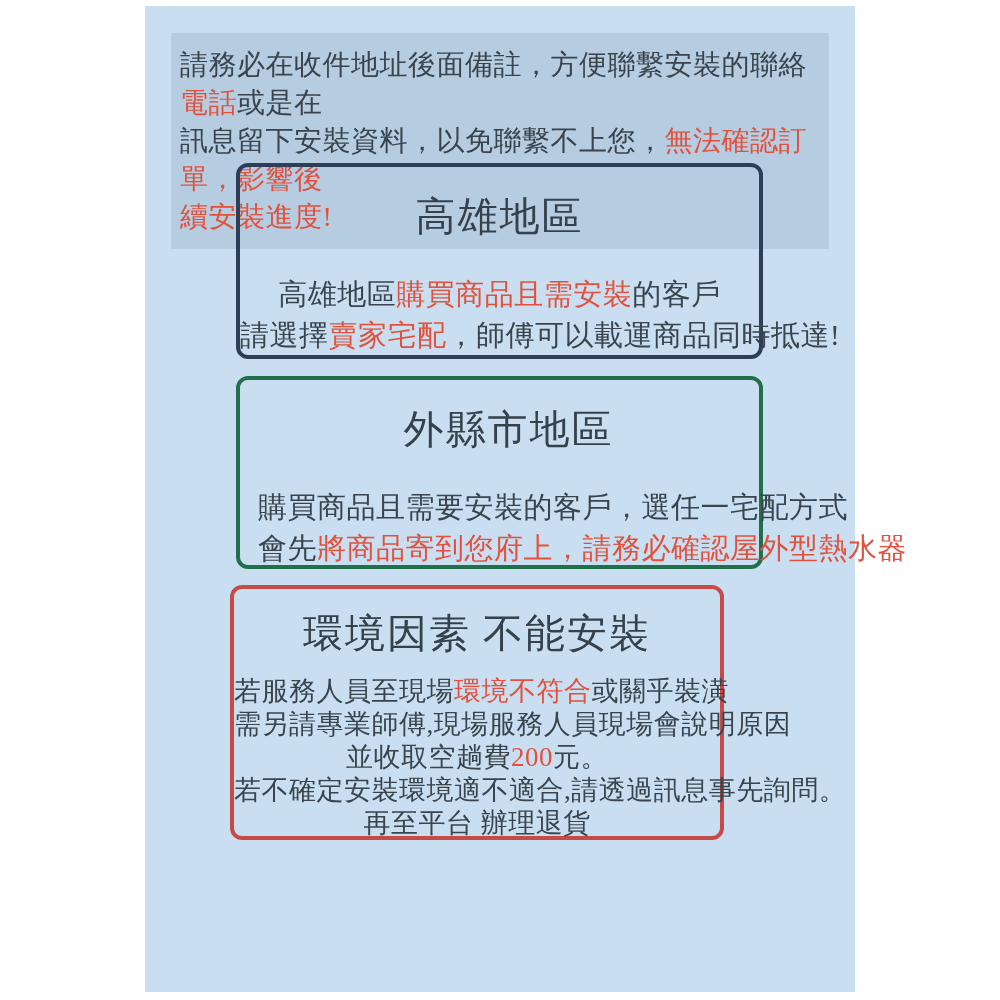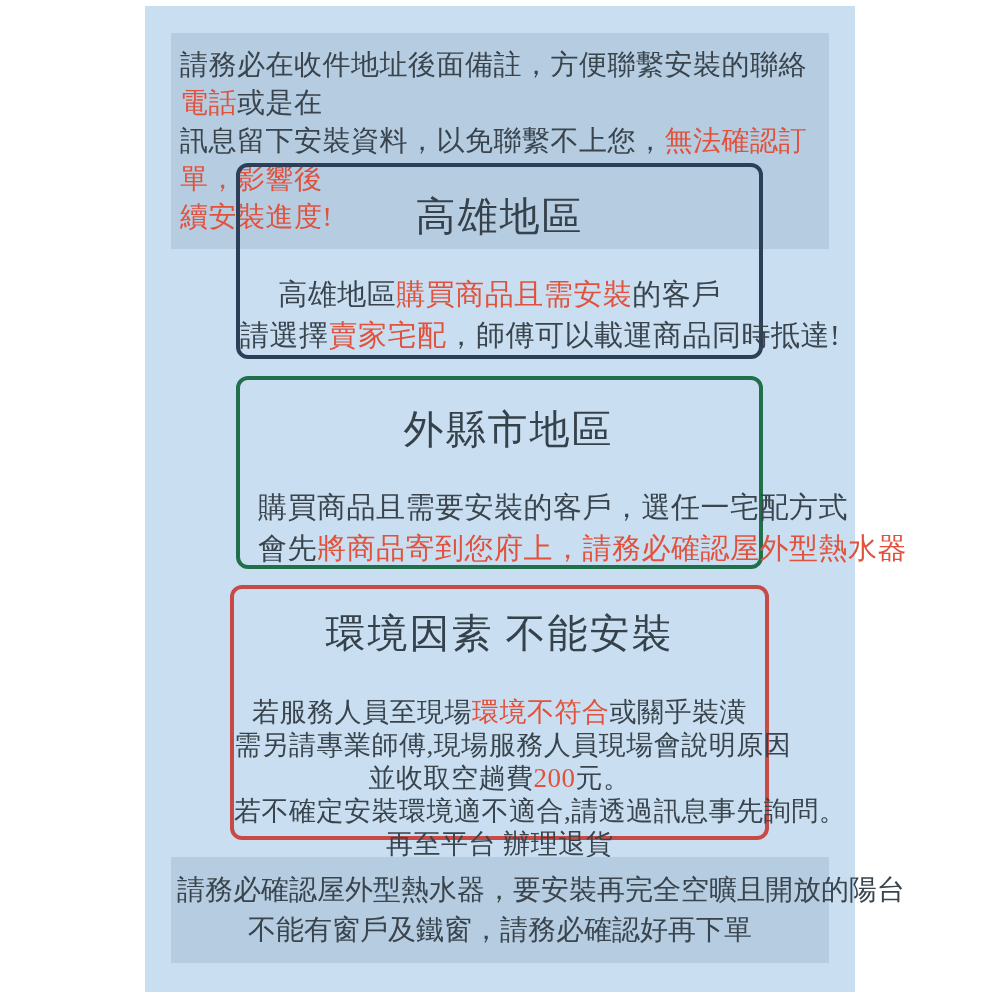--- a/index.html
+++ b/index.html
@@ -73,41 +73,41 @@
     left: 91px;
     top: 370px;
     width: 527px;
     height: 193px;
     border-color: #21704b;
     padding-left: 18px;
   }
   .box3 {
     left: 85px;
     top: 579px;
-    width: 539px;
+    width: 494px;
     height: 255px;
     border-color: #c74a46;
   }
   .box-title {
     margin-top: 27px;
     font-size: 40px;
     line-height: 46px;
     font-weight: 500;
     letter-spacing: 2px;
     color: #36424b;
   }
   .box3 .box-title { margin-top: 22px; }
   .box-body {
     margin-top: 34px;
     font-size: 29px;
     line-height: 41px;
     letter-spacing: 0.5px;
   }
   .box3 .box-body {
-    margin-top: 39px;
+    margin-top: 18px;
     font-size: 27px;
     line-height: 33px;
   }
   .red { color: #e2513b; }
   .line { white-space: nowrap; }
   .top-note .line { white-space: normal; display: inline; }
   .top-note .line::after { content: "\A"; white-space: pre; }
 </style>
 </head>
 <body>
@@ -139,21 +139,15 @@
       <div class="box-title">環境因素 不能安裝</div>
       <div class="box-body">
           <div class="line"><span>若服務人員至現場</span><span class="red">環境不符合</span><span>或關乎裝潢</span></div>
           <div class="line"><span>需另請專業師傅,現場服務人員現場會說明原因</span></div>
           <div class="line"><span>並收取空趟費</span><span class="red">200</span><span>元。</span></div>
           <div class="line"><span>若不確定安裝環境適不適合,請透過訊息事先詢問。</span></div>
           <div class="line"><span>再至平台 辦理退貨</span></div>
         </div>
     </div>
 
-    <div class="note-block bottom-note">
-      <div>
-          <div class="line"><span>請務必確認屋外型熱水器，要安裝再完全空曠且開放的陽台</span></div>
-          <div class="line"><span>不能有窗戶及鐵窗，請務必確認好再下單</span></div>
-        </div>
-    </div>
 
   </div>
 </div>
 
 </body></html>

